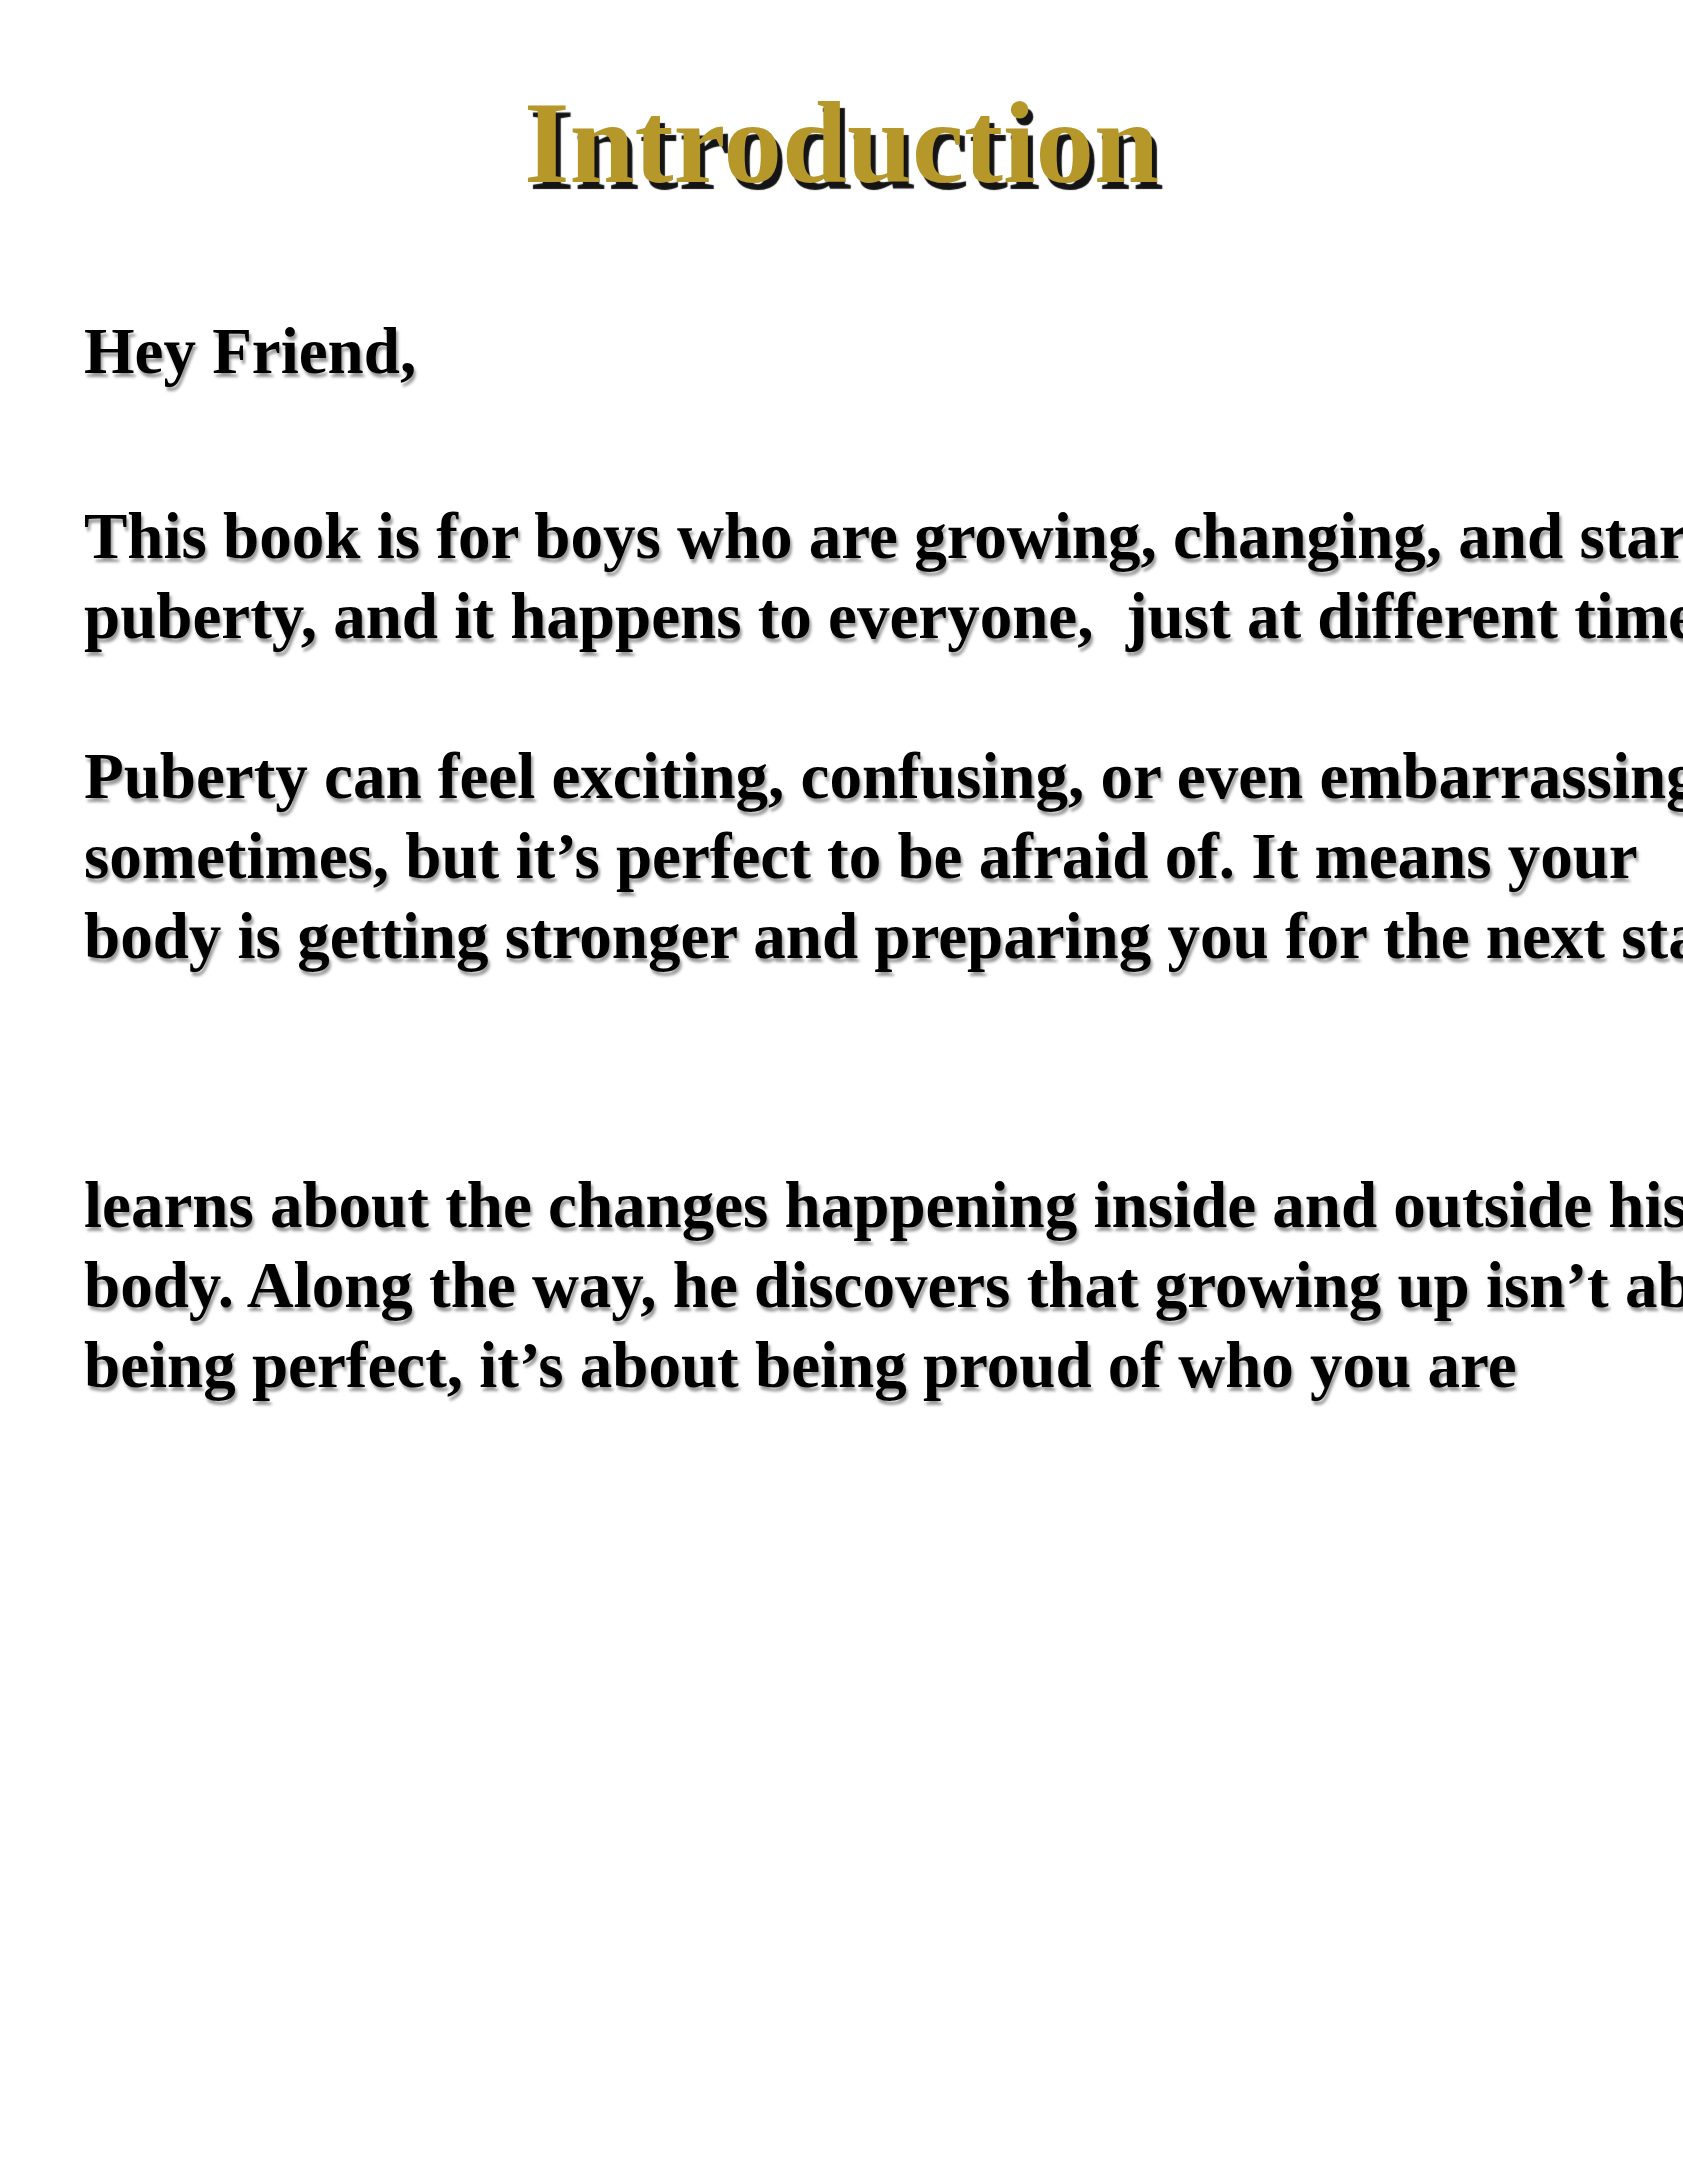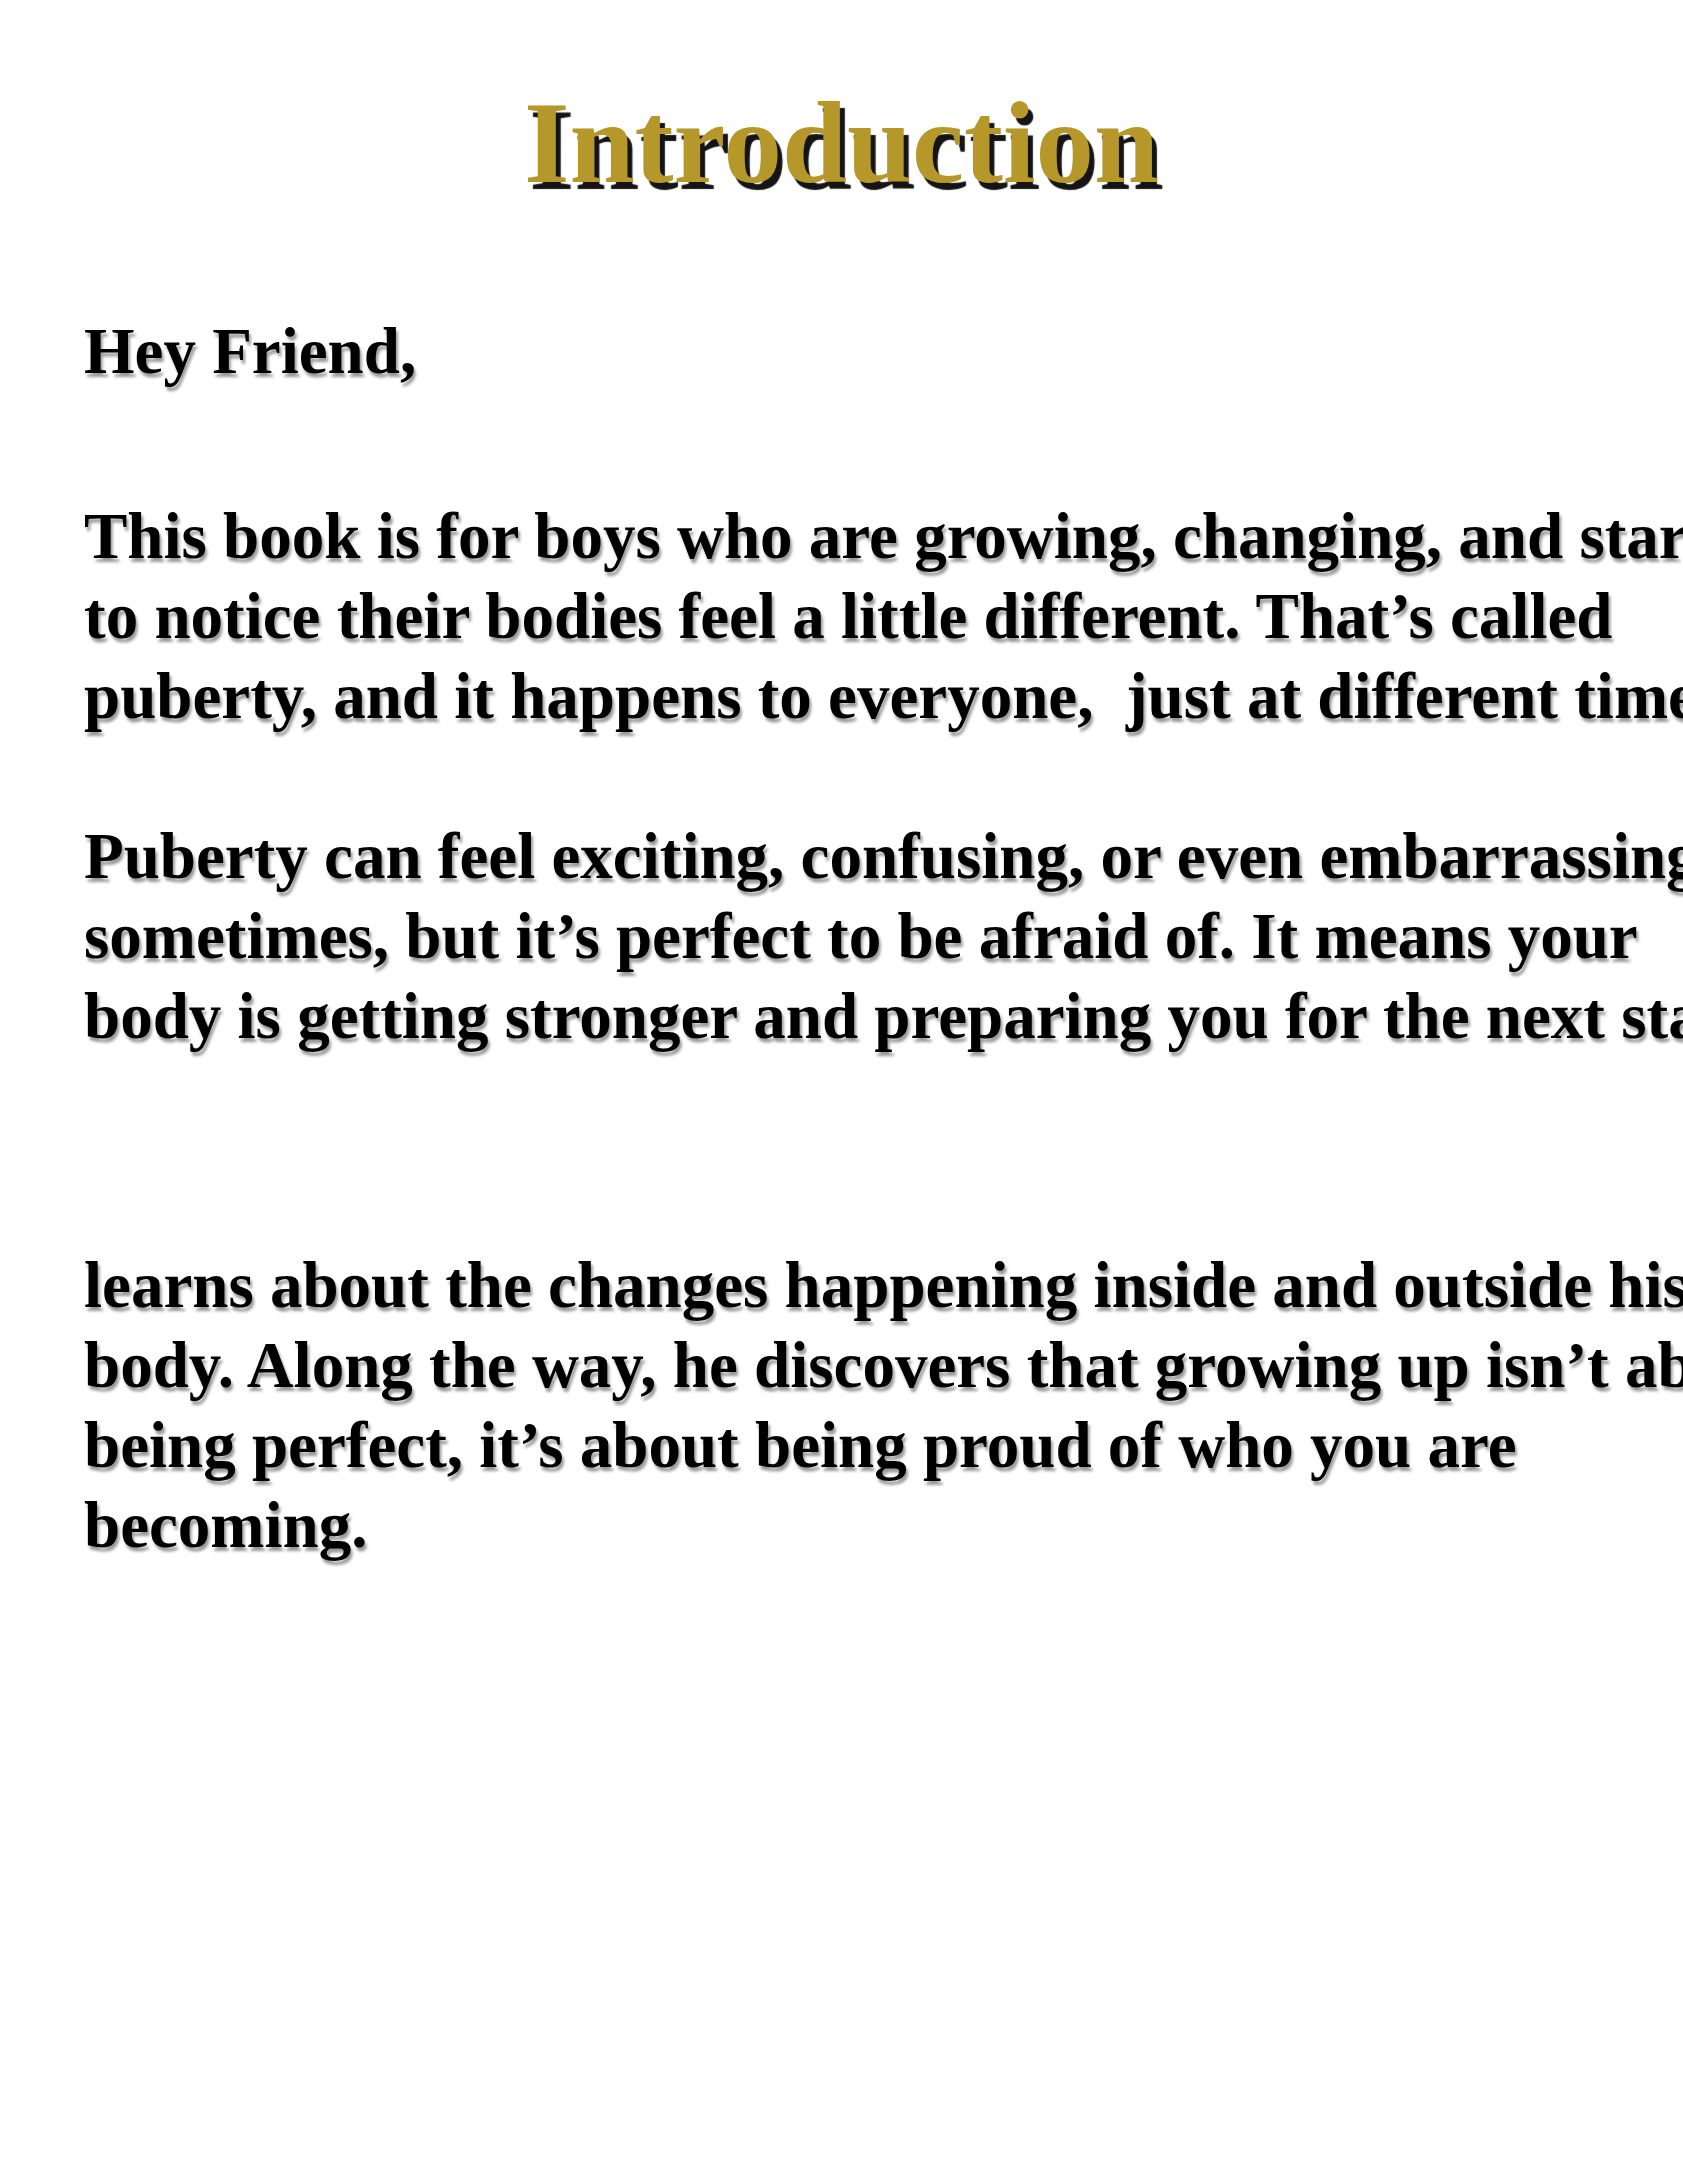--- a/index.html
+++ b/index.html
@@ -48,32 +48,30 @@
 <div class="page">
 
   <h1 class="doc-title">Introduction</h1>
 
   <div class="content">
 
     <div class="line greeting">Hey Friend,</div>
 
     <div class="para-1">
       <div class="line">This book is for boys who are growing, changing, and starting</div>
-      <div class="line">to notice their bodies feel a little different. That’s called</div>
       <div class="line">puberty, and it happens to everyone,  just at different times.</div>
     </div>
 
     <div class="para-2">
       <div class="line">Puberty can feel exciting, confusing, or even embarrassing</div>
       <div class="line">sometimes, but it’s perfect to be afraid of. It means your</div>
       <div class="line">body is getting stronger and preparing you for the next stage</div>
     </div>
 
     <div class="para-3">
       <div class="line">learns about the changes happening inside and outside his</div>
       <div class="line">body. Along the way, he discovers that growing up isn’t about</div>
       <div class="line">being perfect, it’s about being proud of who you are</div>
-      <div class="line">becoming.</div>
     </div>
 
   </div>
 </div>
 
 
 </body></html>

